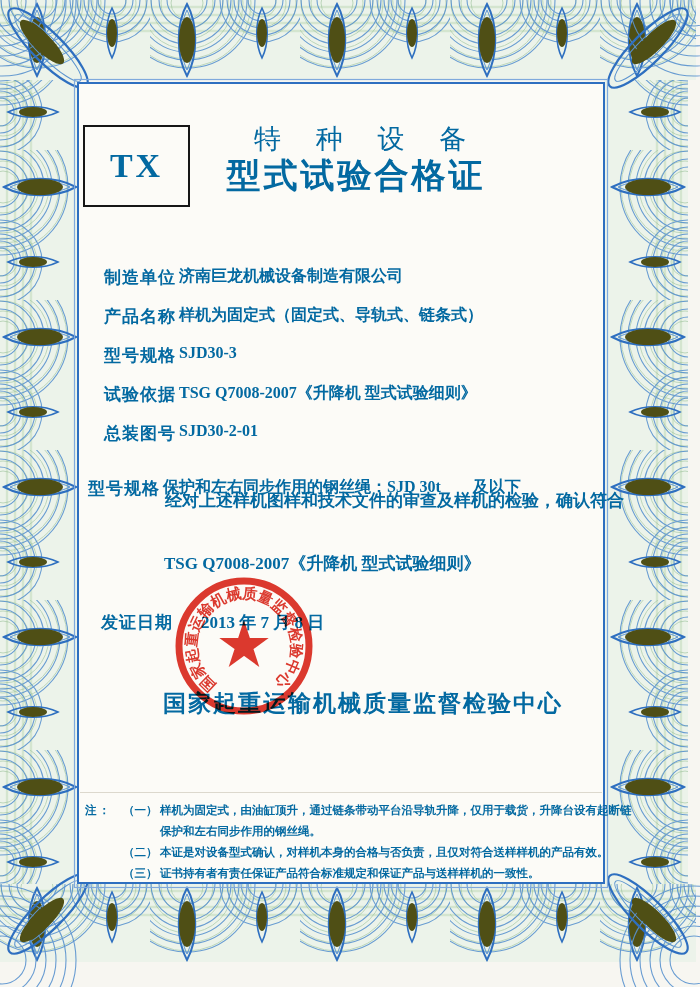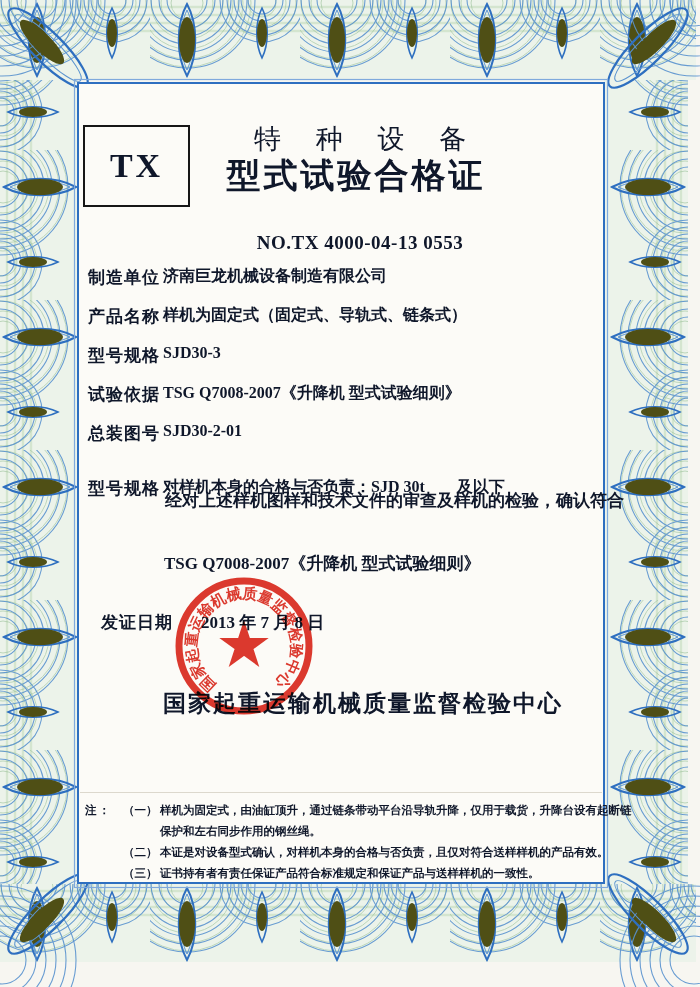--- a/index.html
+++ b/index.html
@@ -1,20 +1,20 @@
 <!DOCTYPE html>
 <html><head>
 <meta charset="utf-8">
 <style>
   html,body{margin:0;padding:0;background:#e8e6e0;}
   .page{
     position:relative;width:700px;height:987px;margin:0 auto;
     background:#f7f6f1;overflow:hidden;
     font-family:"Liberation Serif","DejaVu Serif",serif;
-    color:#0f172a;
+    color:#0369a1;
   }
   .border-svg{position:absolute;left:0;top:0;z-index:1;}
   .content{position:absolute;left:0;top:0;width:700px;height:987px;z-index:2;}
   .tx-box{
     position:absolute;left:83px;top:125px;width:103px;height:78px;
     border:2px solid #161616;display:flex;align-items:center;justify-content:center;
     background:transparent;
   }
   .tx-box span{font-size:34px;font-weight:bold;letter-spacing:3px;}
   .supertitle{
@@ -23,21 +23,21 @@
   }
   .title{
     position:absolute;left:96px;top:153px;width:520px;text-align:center;
     font-size:34px;font-weight:bold;letter-spacing:3px;white-space:nowrap;
   }
   .cert-no{
     position:absolute;left:100px;top:232px;width:520px;text-align:center;
     font-size:19px;font-weight:bold;letter-spacing:0.5px;white-space:nowrap;
   }
   .fields{position:absolute;left:88px;top:266px;width:500px;}
-  .frow{display:flex;height:39px;align-items:flex-start;}
+  .frow{display:flex;height:39px;align-items:flex-start;margin-left:16px;}
   .flabel{flex:none;width:75px;font-size:17px;font-weight:bold;letter-spacing:1px;}
   .fvalue{font-size:16px;font-weight:bold;white-space:nowrap;}
   .coverage-row{position:absolute;left:88px;top:477px;display:flex;width:510px;}
   .cov-line2{position:absolute;left:165px;top:489px;font-size:17px;font-weight:bold;white-space:nowrap;}
   .cov-line3{position:absolute;left:164px;top:552px;font-size:17px;font-weight:bold;white-space:nowrap;}
   .date-row{position:absolute;left:90px;top:611px;display:flex;}
   .date-row .dlabel{flex:none;width:100px;font-size:17px;font-weight:bold;letter-spacing:1px;margin-left:11px;}
   .date-row .dvalue{font-size:17px;font-weight:bold;white-space:nowrap;}
   .issuer{
     position:absolute;left:85px;top:688px;width:530px;padding-left:26px;box-sizing:border-box;
@@ -195,21 +195,20 @@
   </svg>
 
   <div class="content">
 
     <div class="tx-box">
       <span>TX</span>
     </div>
 
     <div class="supertitle">特 种 设 备</div>
     <div class="title">型式试验合格证</div>
-    <div class="cert-no">NO.TX 4000-04-13 0553</div>
 
     <div class="fields">
       <div class="frow">
         <span class="flabel">制造单位</span>
         <span class="fvalue">济南巨龙机械设备制造有限公司</span>
       </div>
       <div class="frow">
         <span class="flabel">产品名称</span>
         <span class="fvalue">样机为固定式（固定式、导轨式、链条式）</span>
       </div>
@@ -222,21 +221,21 @@
         <span class="fvalue">TSG Q7008-2007《升降机 型式试验细则》</span>
       </div>
       <div class="frow">
         <span class="flabel">总装图号</span>
         <span class="fvalue">SJD30-2-01</span>
       </div>
     </div>
 
     <div class="coverage-row">
       <span class="flabel">型号规格</span>
-      <span class="fvalue">对样机本身的合格与否负责：SJD 30t　　及以下</span>
+      <span class="fvalue">保护和左右同步作用的钢丝绳：SJD 30t　　及以下</span>
     </div>
     <div class="cov-line2">经对上述样机图样和技术文件的审查及样机的检验，确认符合</div>
     <div class="cov-line3">TSG Q7008-2007《升降机 型式试验细则》</div>
 
     <div class="date-row">
       <span class="dlabel">发证日期</span>
       <span class="dvalue">2013 年 7 月 8 日</span>
     </div>
 
     <div class="issuer">国家起重运输机械质量监督检验中心</div>

